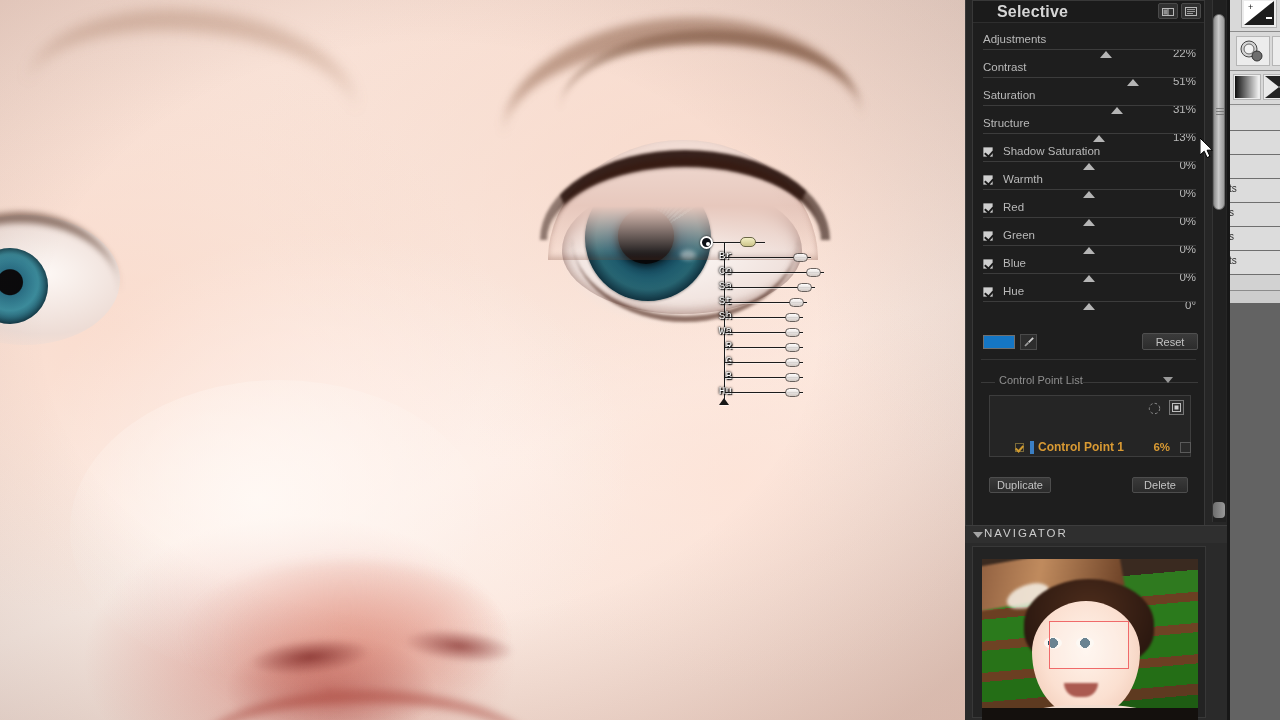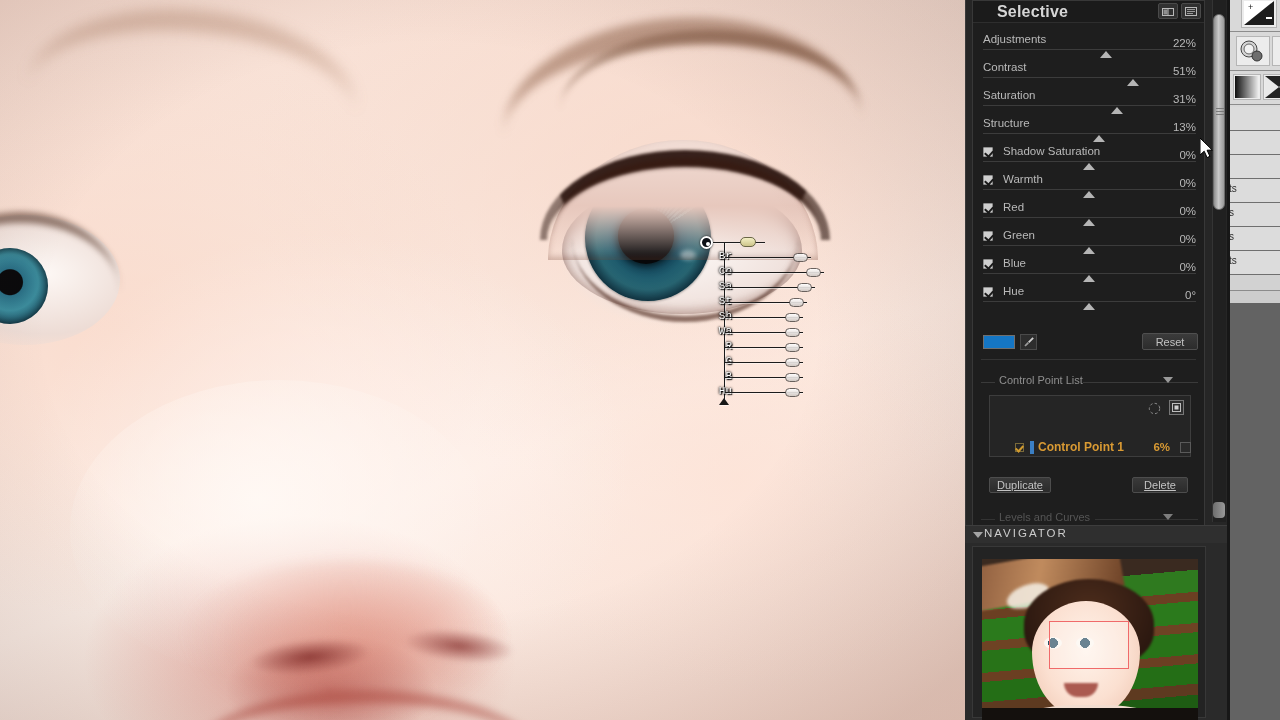--- a/index.html
+++ b/index.html
@@ -263,21 +263,21 @@
   }
 
   .sliders { position:absolute; left:0; top:30px; width:233px; }
   .srow { position:relative; height:28px; padding:0 10px; }
   .srow .nm {
     position:absolute; left:30px; top:2px;
     font-size:11.5px; color:#b9b9b9; white-space:nowrap;
   }
   .srow.noCb .nm { left:10px; }
   .srow .vl {
-    position:absolute; right:10px; top:6px;
+    position:absolute; right:10px; top:16px;
     font-size:11.5px; color:#b9b9b9;
   }
   .cb {
     position:absolute; left:10px; top:4px; width:10px; height:10px;
     background:#cfcfcf; border:1px solid #8e8e8e; border-radius:1px;
   }
   .cb::after {
     content:""; position:absolute; left:1.5px; top:1px; width:4px; height:6px;
     border:solid #1a1a1a; border-width:0 2px 2px 0; transform:rotate(42deg);
   }
@@ -355,21 +355,21 @@
     font-weight:bold; color:#d99a33;
   }
   .cpl-sq {
     position:absolute; right:13px; top:2px; width:11px; height:11px;
     background:#2a2a2a; border:1px solid #5a5a5a;
   }
   .dupbtn, .delbtn {
     position:absolute; top:476px; height:16px;
     background:linear-gradient(180deg,#3a3a3a,#2b2b2b);
     border:1px solid #4d4d4d; border-radius:2px;
-    font-size:11px; color:#c3c3c3; text-align:center; line-height:15px;text-decoration:underline;
+    font-size:11px; color:#c3c3c3; text-align:center; line-height:15px;
   }
   .dupbtn { left:16px; width:62px; }
   .delbtn { right:16px; width:56px; }
 
   .lc-head { position:absolute; left:0; top:510px; width:233px; height:16px; }
   .lc-head .lbl {
     position:absolute; left:22px; top:0; font-size:11px; color:#555555;
     background:#1e1e1e; padding:0 4px;
   }
   .lc-head .rule-l { position:absolute; left:8px; top:8px; width:14px; border-top:1px solid #333; }
@@ -747,26 +747,20 @@
               <div class="cpl-name">Control Point 1</div>
               <div class="cpl-pct">6%</div>
               <div class="cpl-sq"></div>
             </div>
           </div>
       </div>
 
       <div class="dupbtn">Duplicate</div>
       <div class="delbtn">Delete</div>
 
-      <div class="lc-head">
-        <div class="rule-l"></div>
-        <div class="lbl">Levels and Curves</div>
-        <div class="rule-r"></div>
-        <div class="tri"></div>
-      </div>
 
     </div>
   </div>
 
   <div id="pscroll"></div>
   <div id="pthumb">
     <div class="grip"></div>
   </div>
   <div id="pscroll-bot"></div>
 

